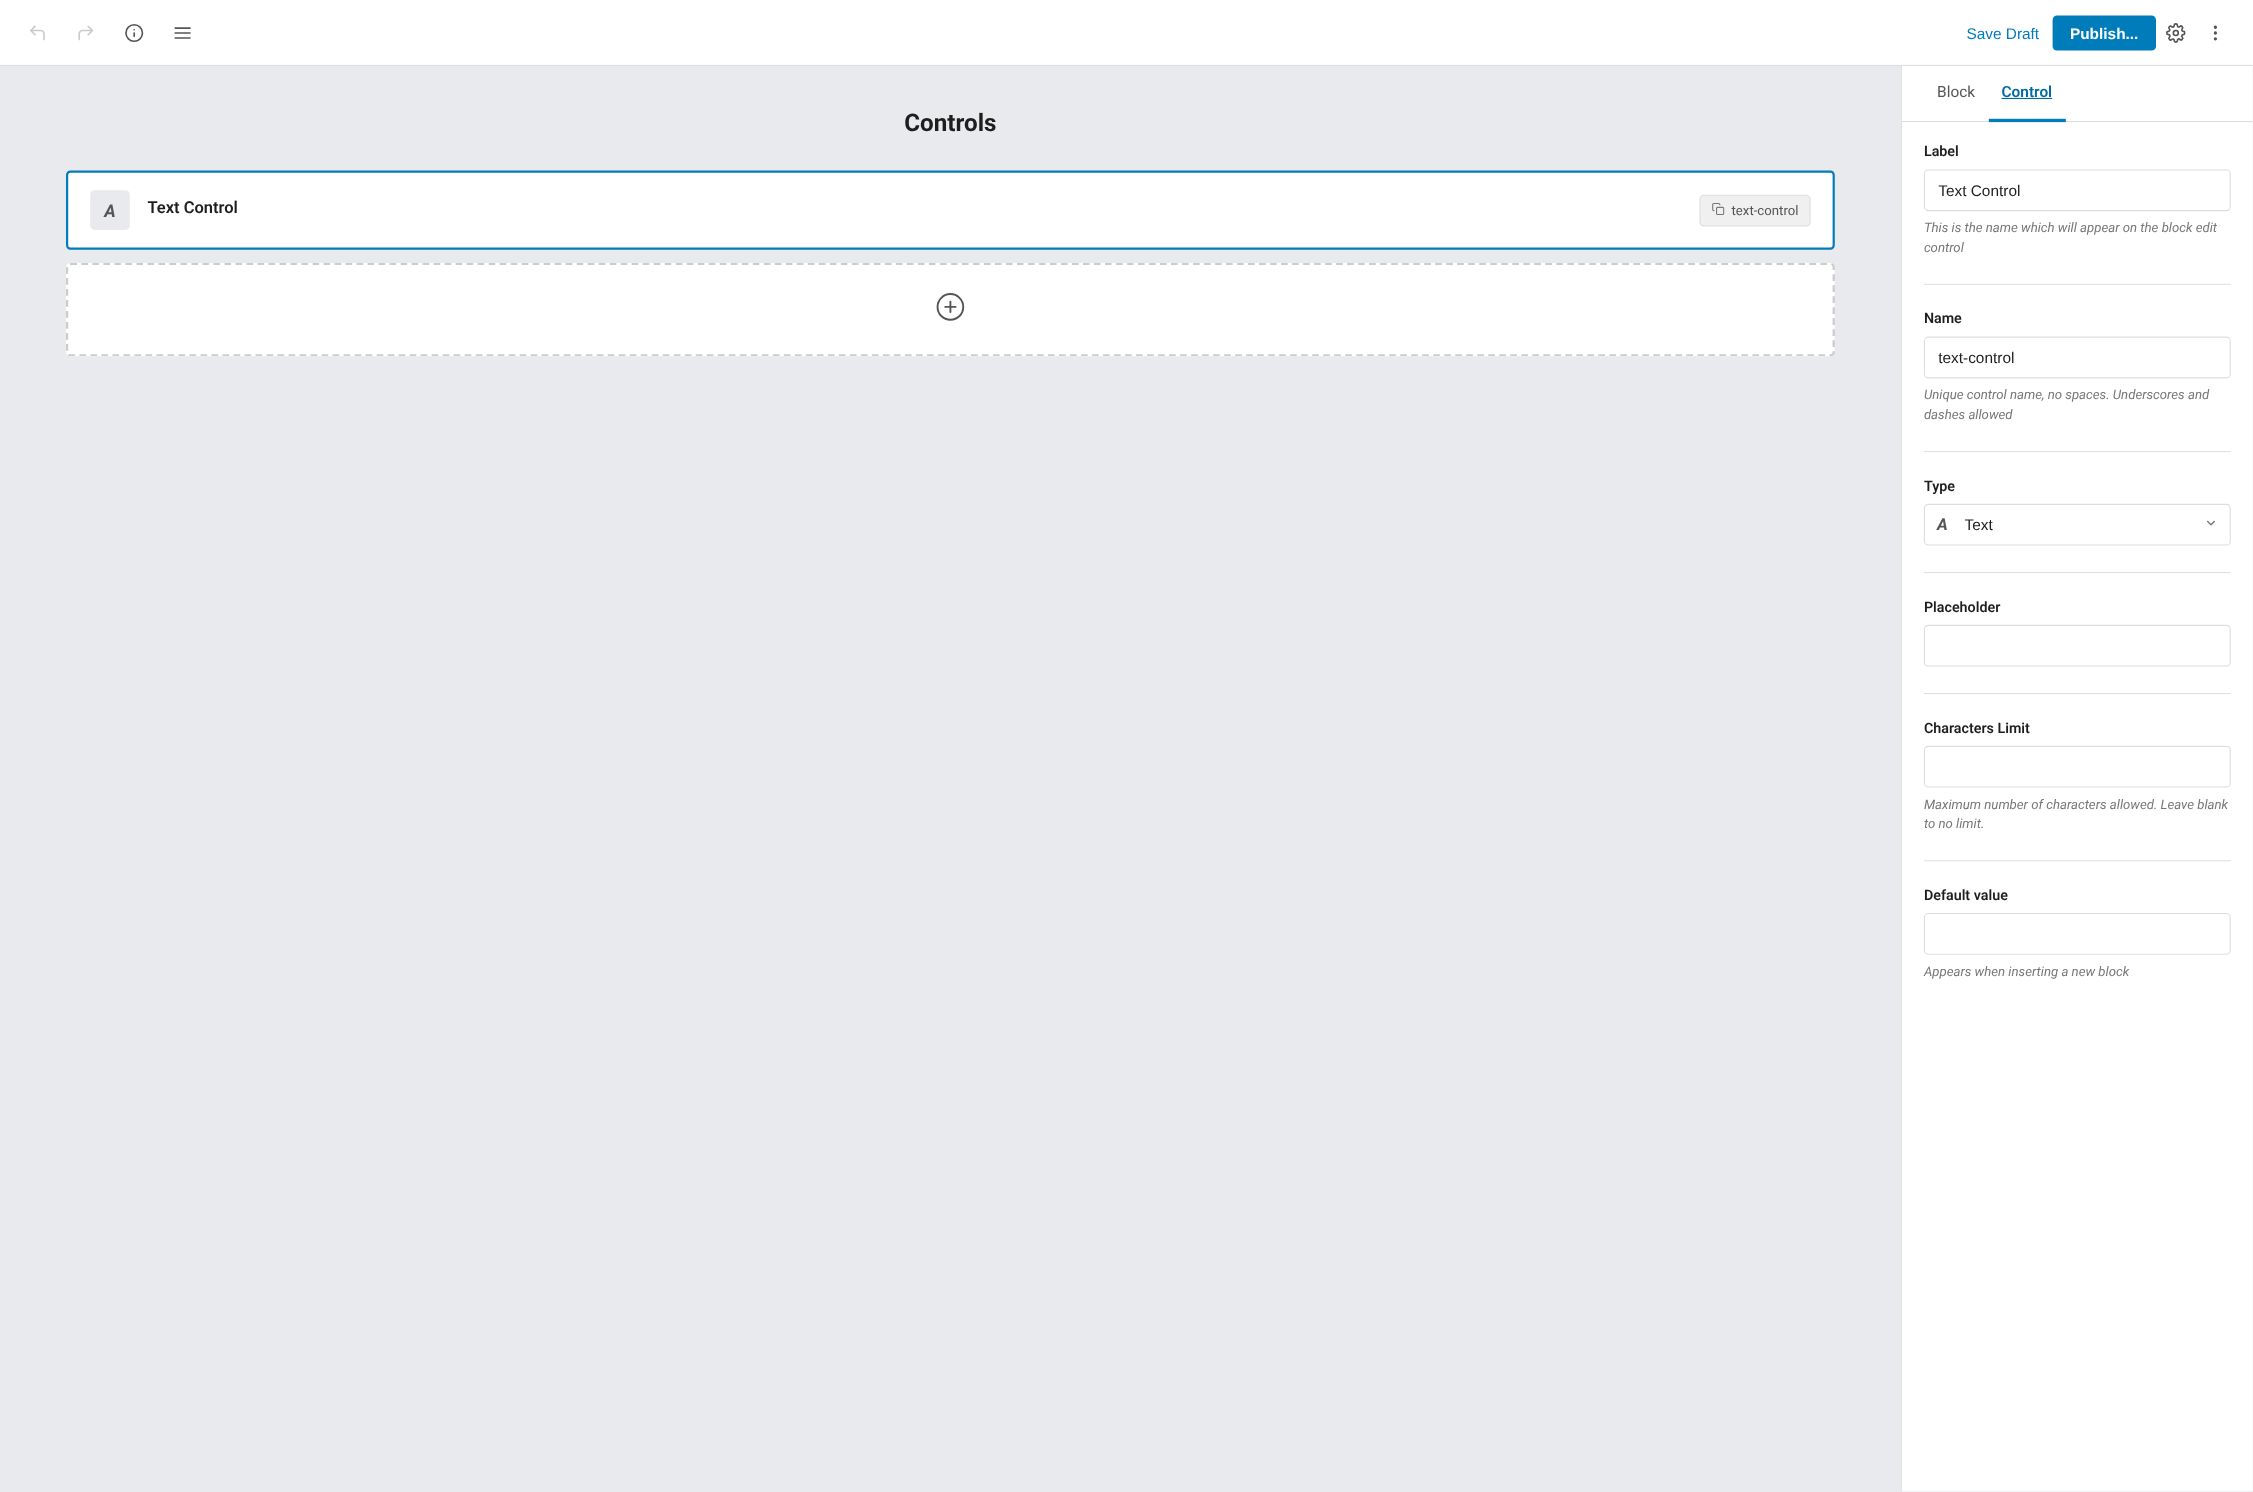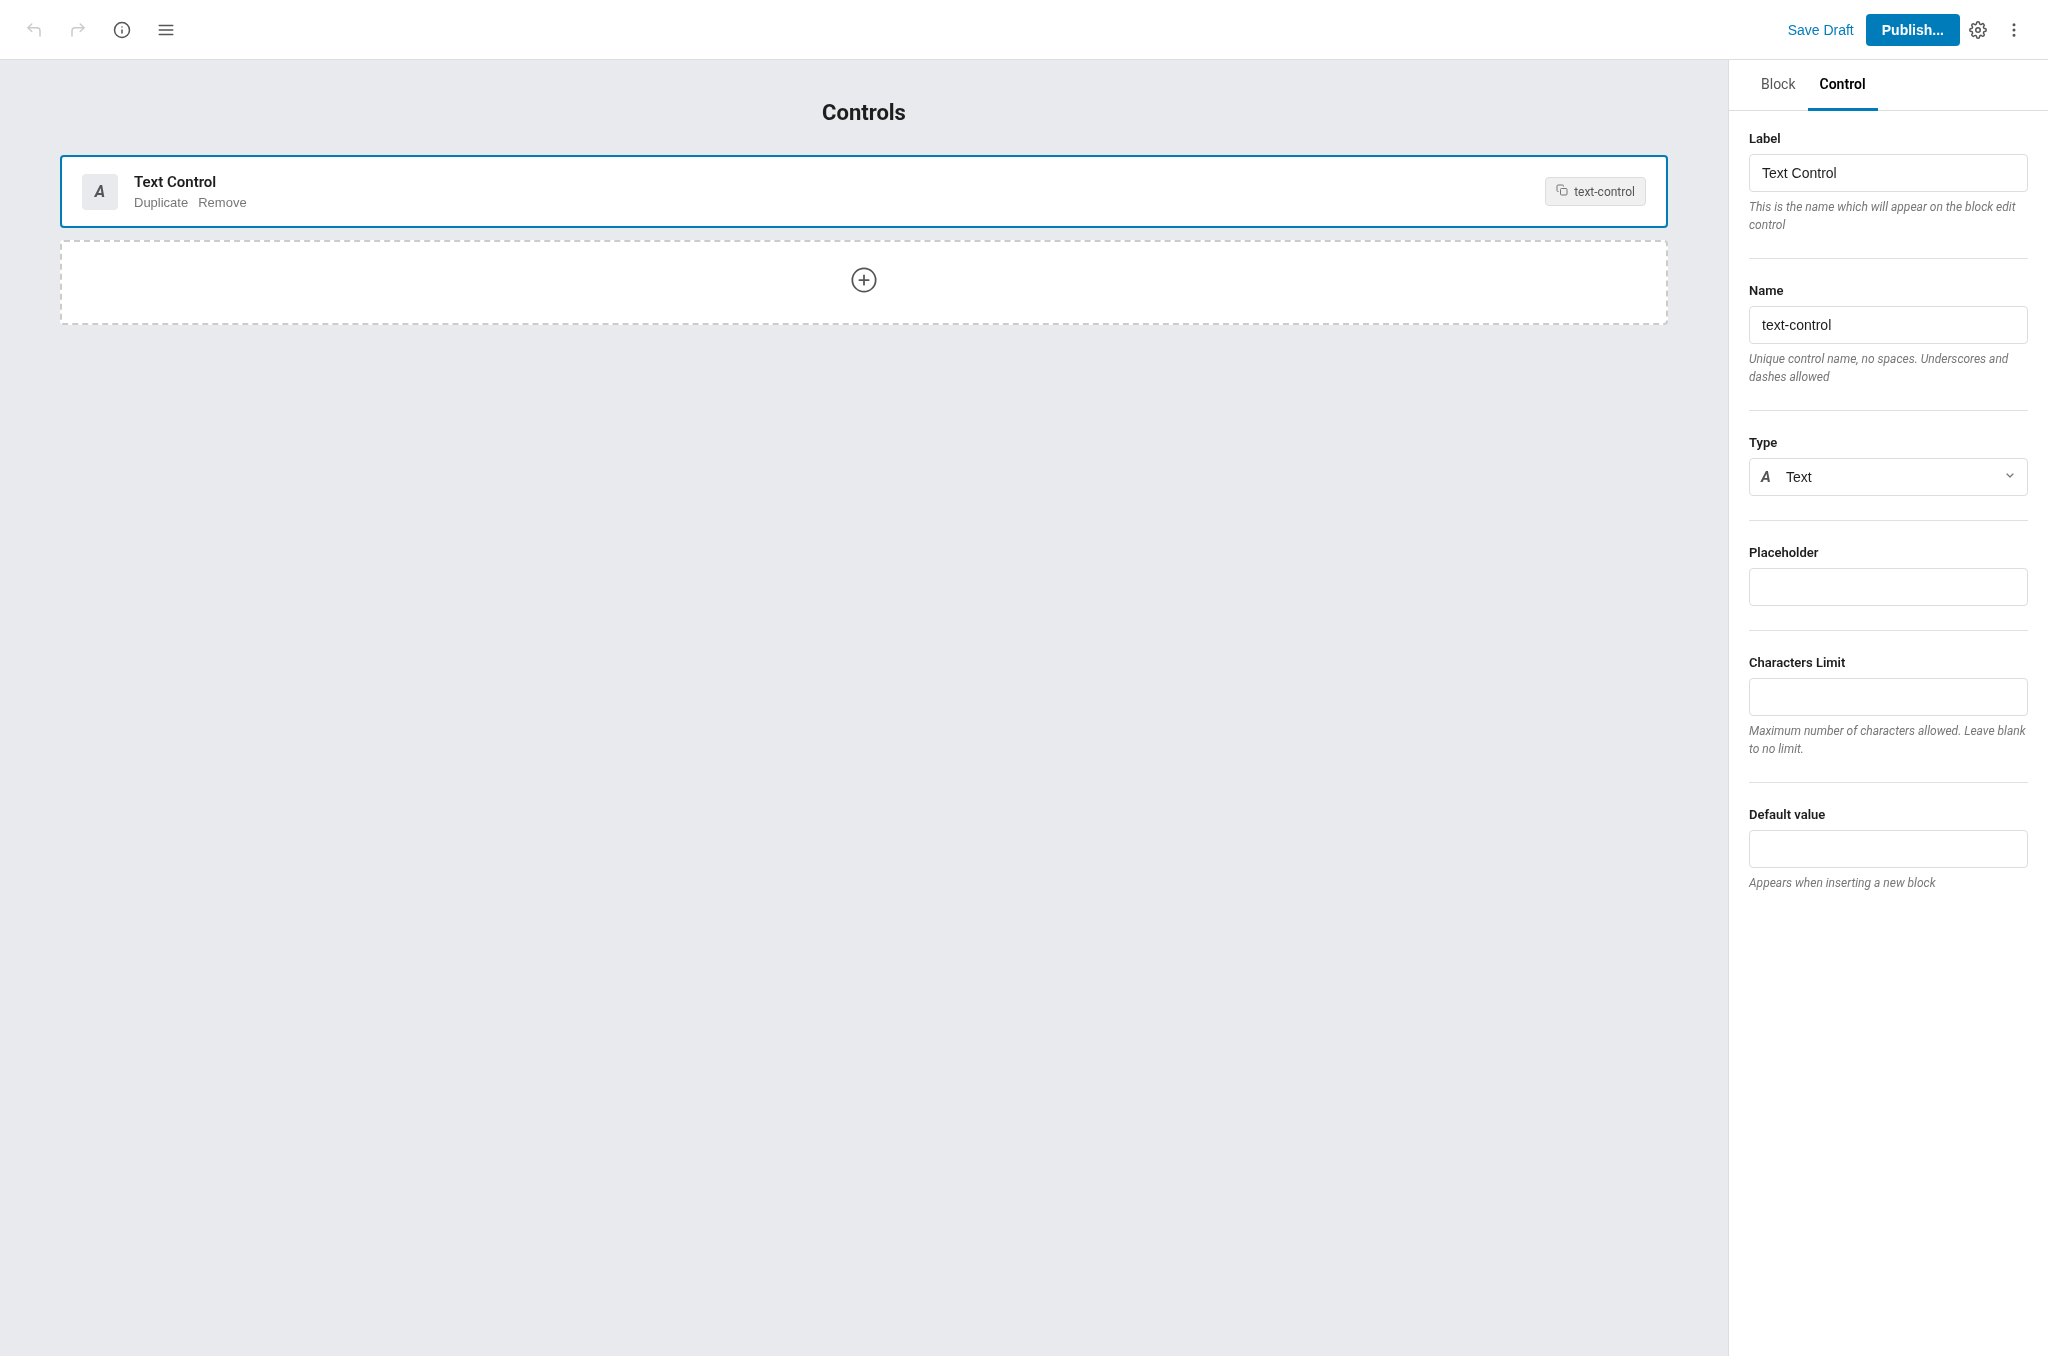--- a/index.html
+++ b/index.html
@@ -186,23 +186,24 @@
     }
     .panel-tab {
       padding: 16px 12px;
       font-size: 14px;
       cursor: pointer;
       color: #555;
       border-bottom: 3px solid transparent;
       margin-bottom: -1px;
     }
     .panel-tab.active {
-      color: #000000;
+      color: #0369a1;
       border-bottom-color: #007cba;
       font-weight: 600;
+      text-decoration: underline;
     }
     .panel-body {
       flex: 1;
       overflow-y: auto;
       padding: 20px;
     }
 
     
     .panel-body::-webkit-scrollbar { width: 6px; }
     .panel-body::-webkit-scrollbar-track { background: #f1f1f1; }
@@ -333,24 +334,20 @@
 <div class="app-layout">
 
   <div class="main-content">
     <h1 class="page-title">Controls</h1>
 
 
     <div class="control-item">
       <div class="control-icon">A</div>
       <div class="control-info">
         <div class="control-name">Text Control</div>
-        <div class="control-actions">
-          <button class="control-action-btn">Duplicate</button>
-          <button class="control-action-btn">Remove</button>
-        </div>
       </div>
       <div class="control-slug">
         <span class="slug-icon">
           <svg width="12" height="12" viewBox="0 0 24 24" fill="none" stroke="currentColor" stroke-width="2">
               <rect x="9" y="9" width="13" height="13" rx="2" ry="2"></rect>
               <path d="M5 15H4a2 2 0 0 1-2-2V4a2 2 0 0 1 2-2h9a2 2 0 0 1 2 2v1"></path>
             </svg>
         </span>
         <span>text-control</span>
       </div>

